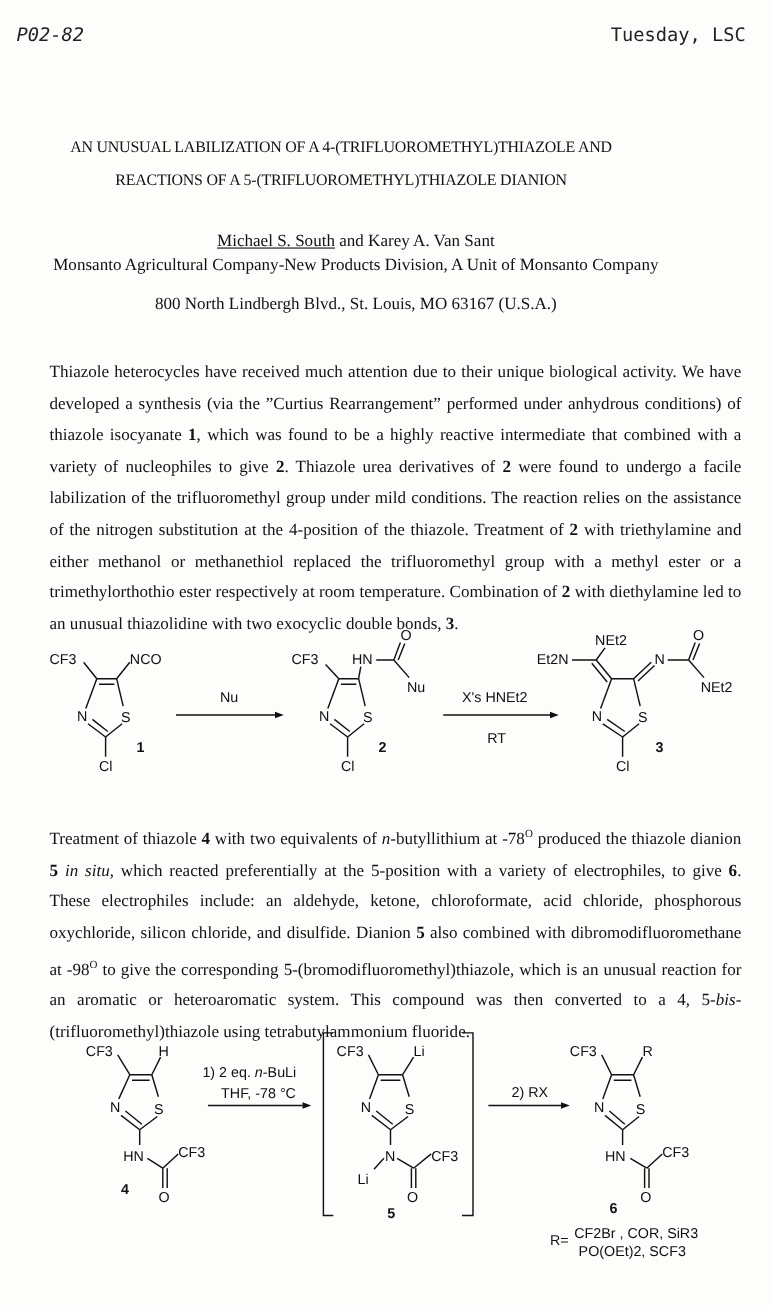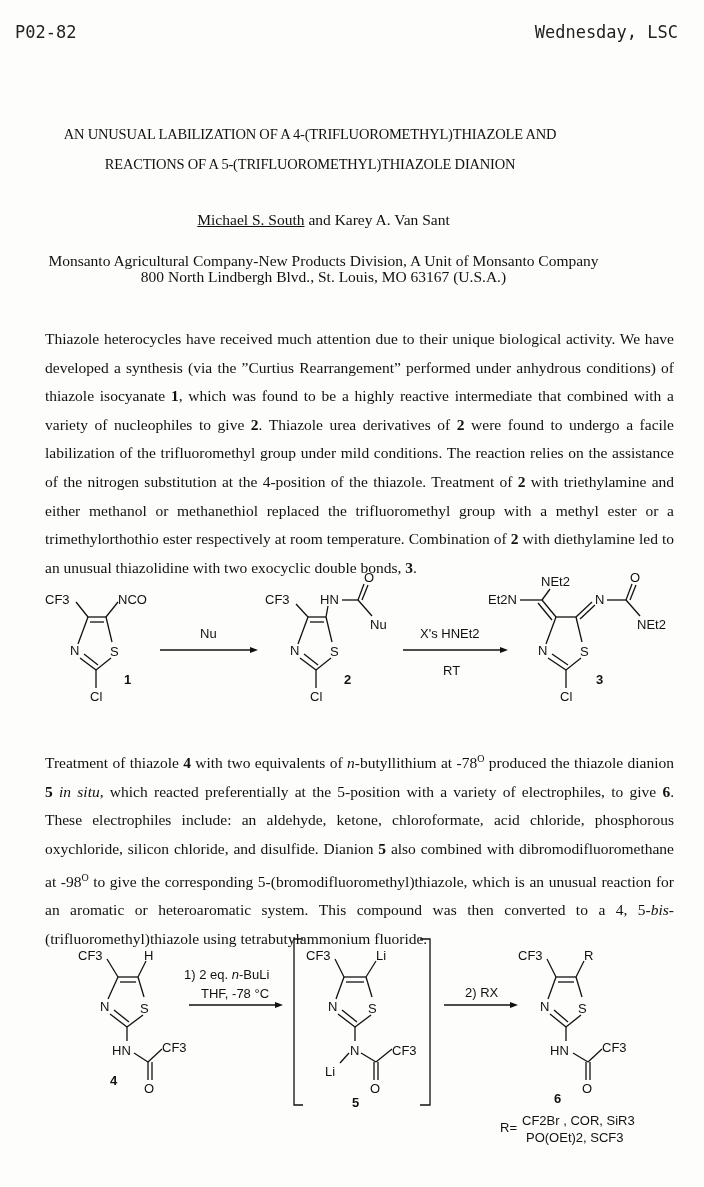--- a/index.html
+++ b/index.html
@@ -2,46 +2,46 @@
 <html><head>
 <meta charset="utf-8">
 <style>
   html, body { margin: 0; padding: 0; }
   body {
     width: 704px; height: 1187px; overflow: hidden;
     background: #fdfdfb; position: relative;
     font-family: "Liberation Serif", serif; color: #111;
   }
   .hdr { position: absolute; top: 22px; font-family: "DejaVu Sans Mono", monospace; font-size: 17px; color: #222; }
-  #hdr-left { left: 15px; }
+  #hdr-left { left: 15px; font-style: italic; }
   #hdr-right { right: 26px; }
   .title { position: absolute; left: 0; width: 620px; text-align: center; font-size: 14.5px; letter-spacing: -0.2px; }
   .center-line { position: absolute; left: 0; width: 647px; text-align: center; font-size: 15.5px; }
   .u { text-decoration: underline; }
   .para { position: absolute; left: 45px; width: 629px; font-size: 15.5px; line-height: 28.6px; text-align: justify; margin-top: 12px; }
   .para b { font-weight: bold; }
   svg.scheme { position: absolute; left: 0; }
   svg text { font-family: "Liberation Sans", sans-serif; font-size: 13px; fill: #111; }
   svg .lbl { font-weight: bold; font-size: 13px; }
   svg line, svg polyline, svg path { stroke: #111; stroke-width: 1.3; fill: none; }
   svg .arrowhead { fill: #111; stroke: none; }
 </style>
 </head>
 <body>
 
 <div id="hdr-left" class="hdr">P02-82</div>
-<div id="hdr-right" class="hdr">Wednesday, LSC</div>
+<div id="hdr-right" class="hdr">Tuesday, LSC</div>
 
 <div class="title" style="top:126px">AN UNUSUAL LABILIZATION OF A 4-(TRIFLUOROMETHYL)THIAZOLE AND</div>
 <div class="title" style="top:156px">REACTIONS OF A 5-(TRIFLUOROMETHYL)THIAZOLE DIANION</div>
 
 <div class="center-line" style="top:211px">
   <span class="u">Michael S. South</span><span> and Karey A. Van Sant</span>
 </div>
-<div class="center-line" style="top:252px">Monsanto Agricultural Company-New Products Division, A Unit of Monsanto Company</div>
+<div class="center-line" style="top:232px">Monsanto Agricultural Company-New Products Division, A Unit of Monsanto Company</div>
 <div class="center-line" style="top:268px">800 North Lindbergh Blvd., St. Louis, MO  63167 (U.S.A.)</div>
 
 <div class="para" id="p1" style="top:313px"><span>Thiazole heterocycles have received much attention due to their unique biological activity.  We have developed a synthesis (via the ”Curtius Rearrangement” performed under anhydrous conditions) of thiazole isocyanate </span><b>1</b><span>, which was found to be a highly reactive intermediate that combined with a variety of nucleophiles to give </span><b>2</b><span>.  Thiazole urea derivatives of </span><b>2</b><span> were found to undergo a facile labilization of the trifluoromethyl group under mild conditions.  The reaction relies on the assistance of the nitrogen substitution at the 4-position of the thiazole.  Treatment of </span><b>2</b><span> with triethylamine and either methanol or methanethiol replaced the trifluoromethyl group with a methyl ester or a trimethylorthothio ester respectively at room temperature.  Combination of </span><b>2</b><span> with diethylamine led to an unusual thiazolidine with two exocyclic double bonds, </span><b>3</b><span>.</span></div>
 
 <svg class="scheme" style="top:572px" width="704" height="145" viewBox="0 0 704 145">
 
   <g>
     <text x="45" y="32"><tspan>CF3</tspan></text>
     <text x="118" y="32">NCO</text>
     <line x1="76" y1="30" x2="88" y2="45"></line>

